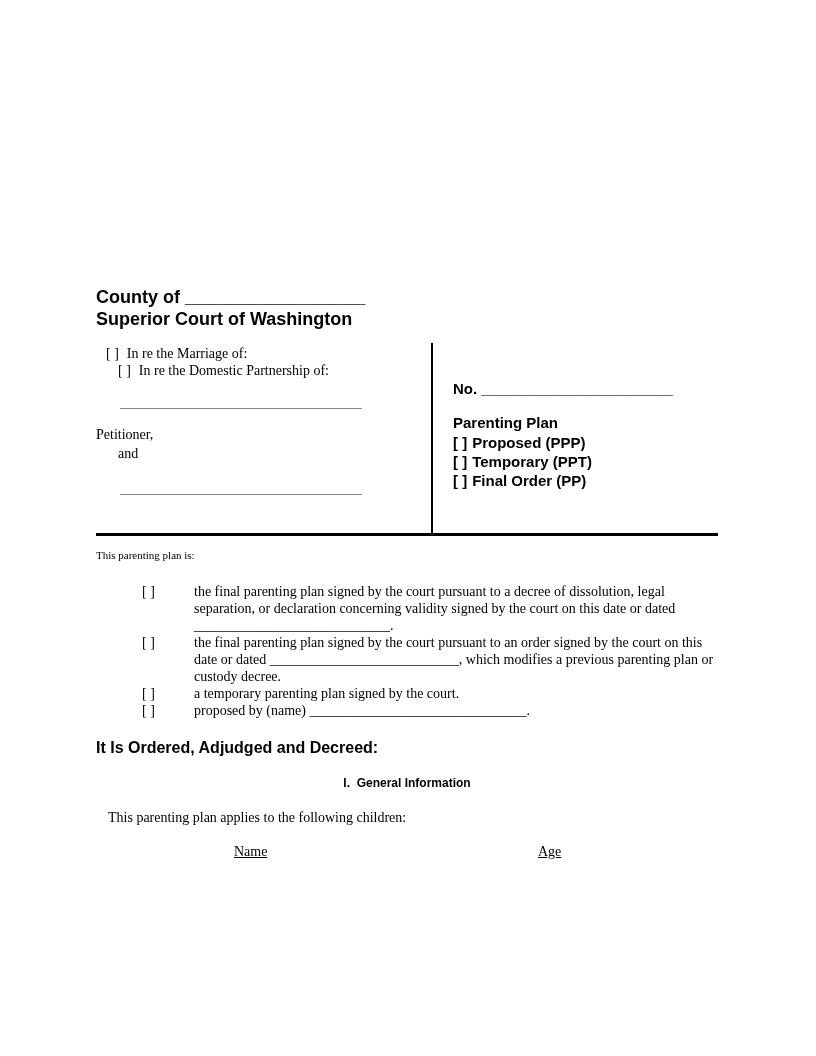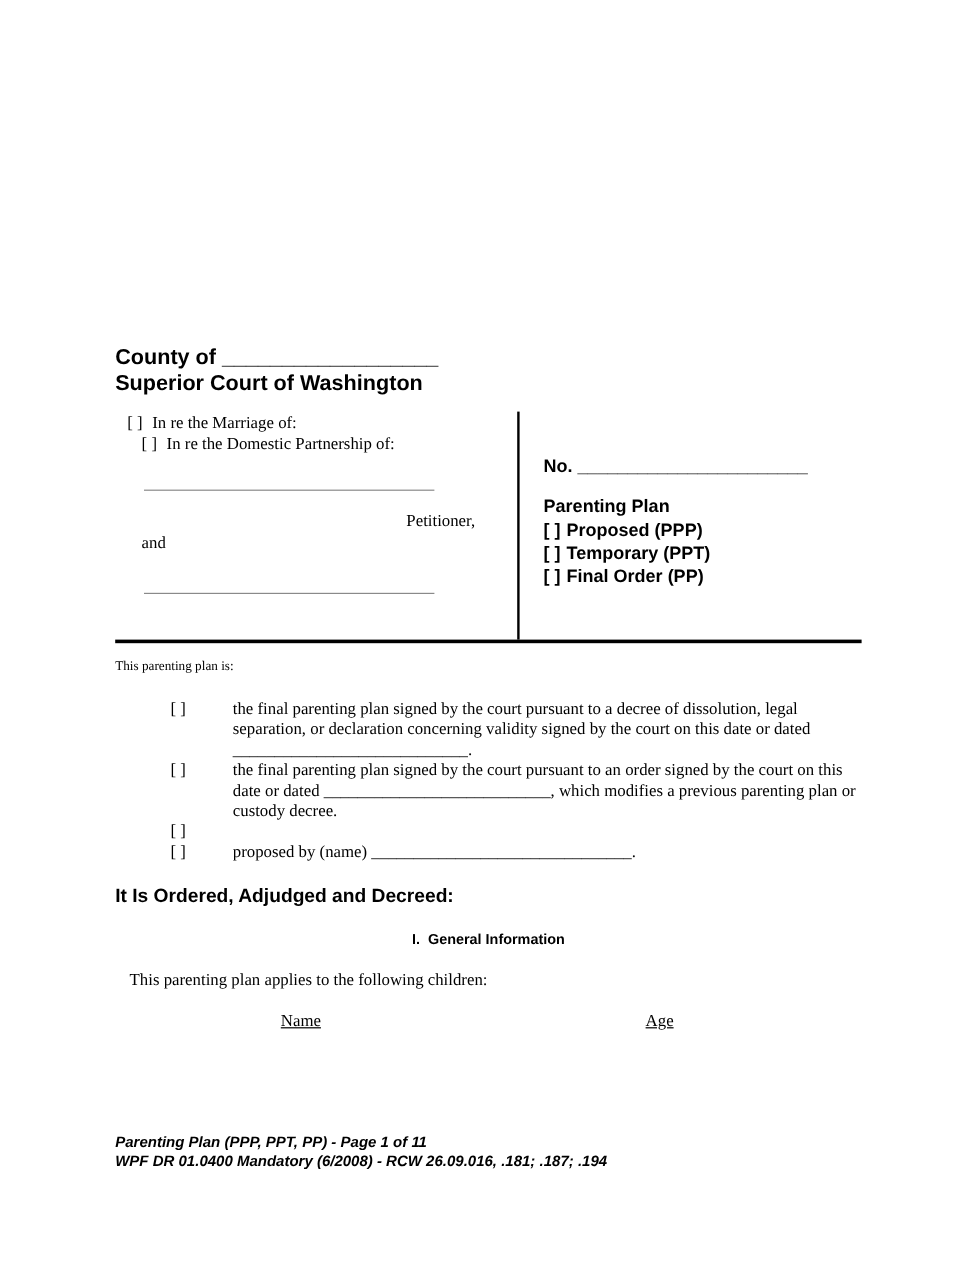--- a/index.html
+++ b/index.html
@@ -35,21 +35,21 @@
     left: 335px; top: 0; height: 100%;
     width: 2px; background: #000;
   }
   .cap-item { position: absolute; white-space: nowrap; }
   .cap-opt .cb { margin-right: 8px; }
   .cap-opt1 { left: 10px; top: 3px; }
   .cap-opt2 { left: 22px; top: 20px; }
   .blankline { position: absolute; height: 12px; border-bottom: 1px solid #8a8a8a; width: 242px; left: 24px; }
   .blankline1 { top: 53px; }
   .blankline2 { top: 139px; }
-  .petitioner { left: 0; top: 84px; width: 300px; text-align: right; }
+  .petitioner { left: 0; top: 84px; width: 300px; text-align: left; }
   .conjunction { left: 22px; top: 103px; }
   .respondent { left: 0; top: 169px; width: 300px; text-align: right; }
   .cap-right {
     position: absolute; left: 357px; top: 0; width: 265px;
     font-family: "Liberation Sans", sans-serif;
     font-weight: 700; font-size: 15px;
   }
   .no-line { position: absolute; left: 0; top: 37px; white-space: nowrap; }
   .form-title { position: absolute; left: 0; top: 71px; white-space: nowrap; }
   .cap-r-opts { position: absolute; left: 0; top: 90px; line-height: 19px; }
@@ -138,32 +138,29 @@
     <div class="plan-item">
       <span class="cb">[ ]</span>
       <span class="txt">the final parenting plan signed by the court pursuant to a decree of dissolution, legal separation, or declaration concerning validity signed by the court on this date or dated ____________________________.</span>
     </div>
     <div class="plan-item">
       <span class="cb">[ ]</span>
       <span class="txt">the final parenting plan signed by the court pursuant to an order signed by the court on this date or dated ___________________________, which modifies a previous parenting plan or custody decree.</span>
     </div>
     <div class="plan-item">
       <span class="cb">[ ]</span>
+      <span class="txt">a temporary parenting plan signed by the court.</span>
     </div>
     <div class="plan-item">
       <span class="cb">[ ]</span>
       <span class="txt">proposed by (name) _______________________________.</span>
     </div>
   </div>
 
   <div class="ordered">It Is Ordered, Adjudged and Decreed:</div>
 
   <div class="sec-heading">I.&nbsp; General Information</div>
   <div class="children-intro">This parenting plan applies to the following children:</div>
   <div class="col-header col-name">Name</div>
   <div class="col-header col-age">Age</div>
 
-  <footer class="page-footer">
-    <div>Parenting Plan (PPP, PPT, PP) - Page 1 of 11</div>
-    <div>WPF DR 01.0400 Mandatory (6/2008) - RCW 26.09.016, .181; .187; .194</div>
-  </footer>
 
 </div>
 
 </body></html>

